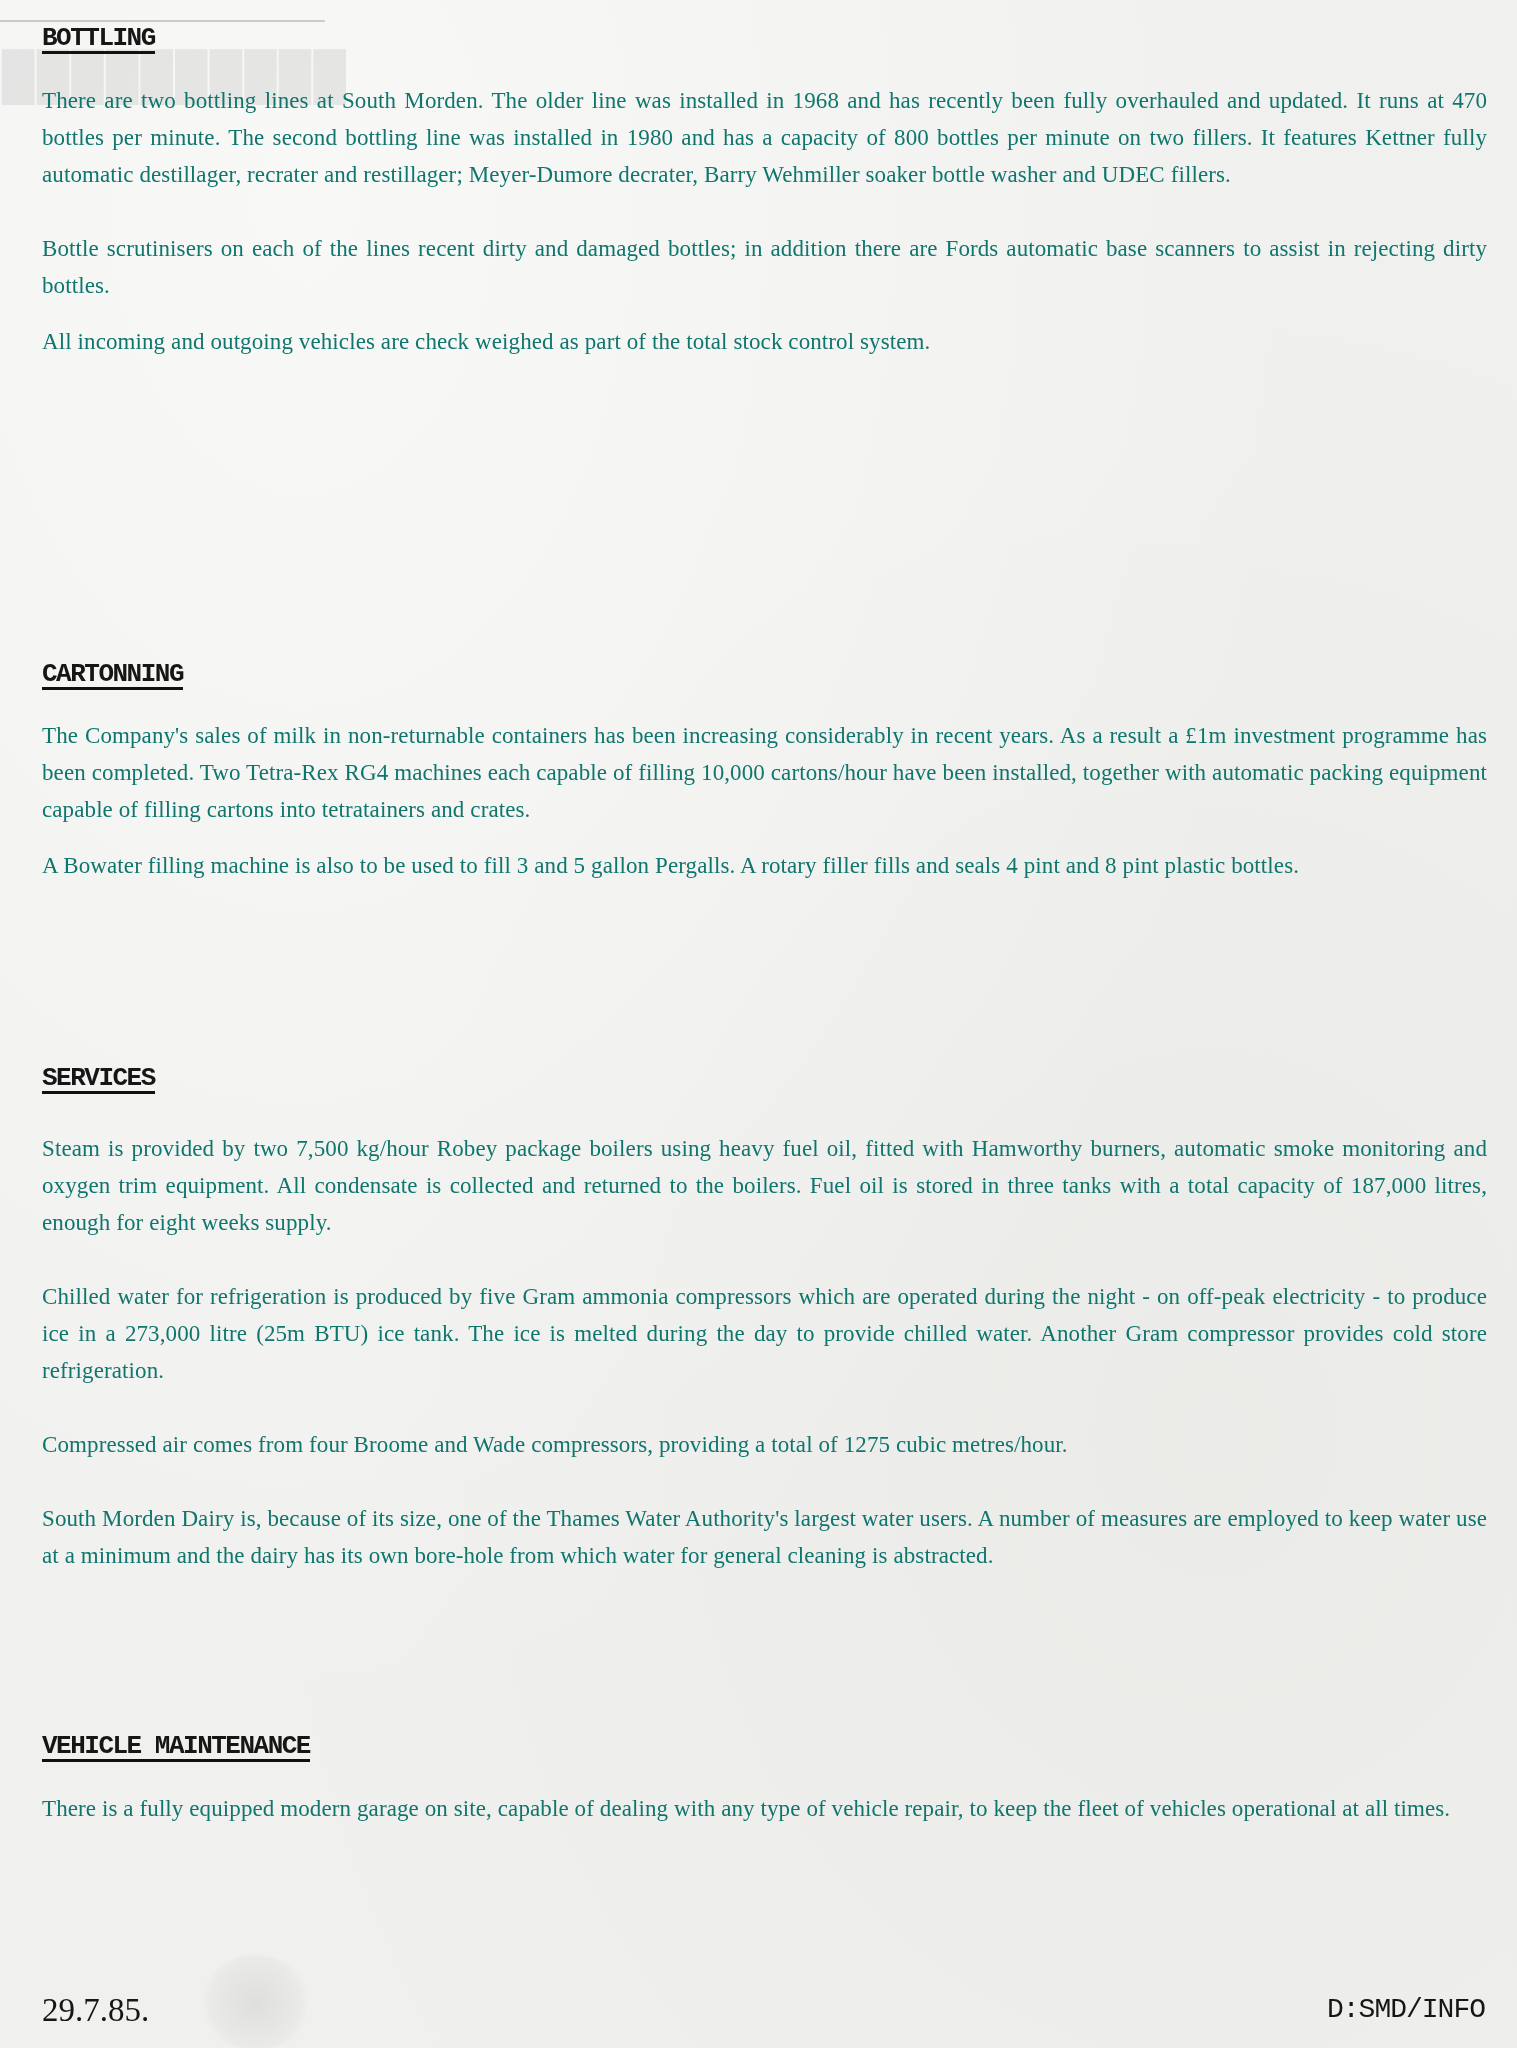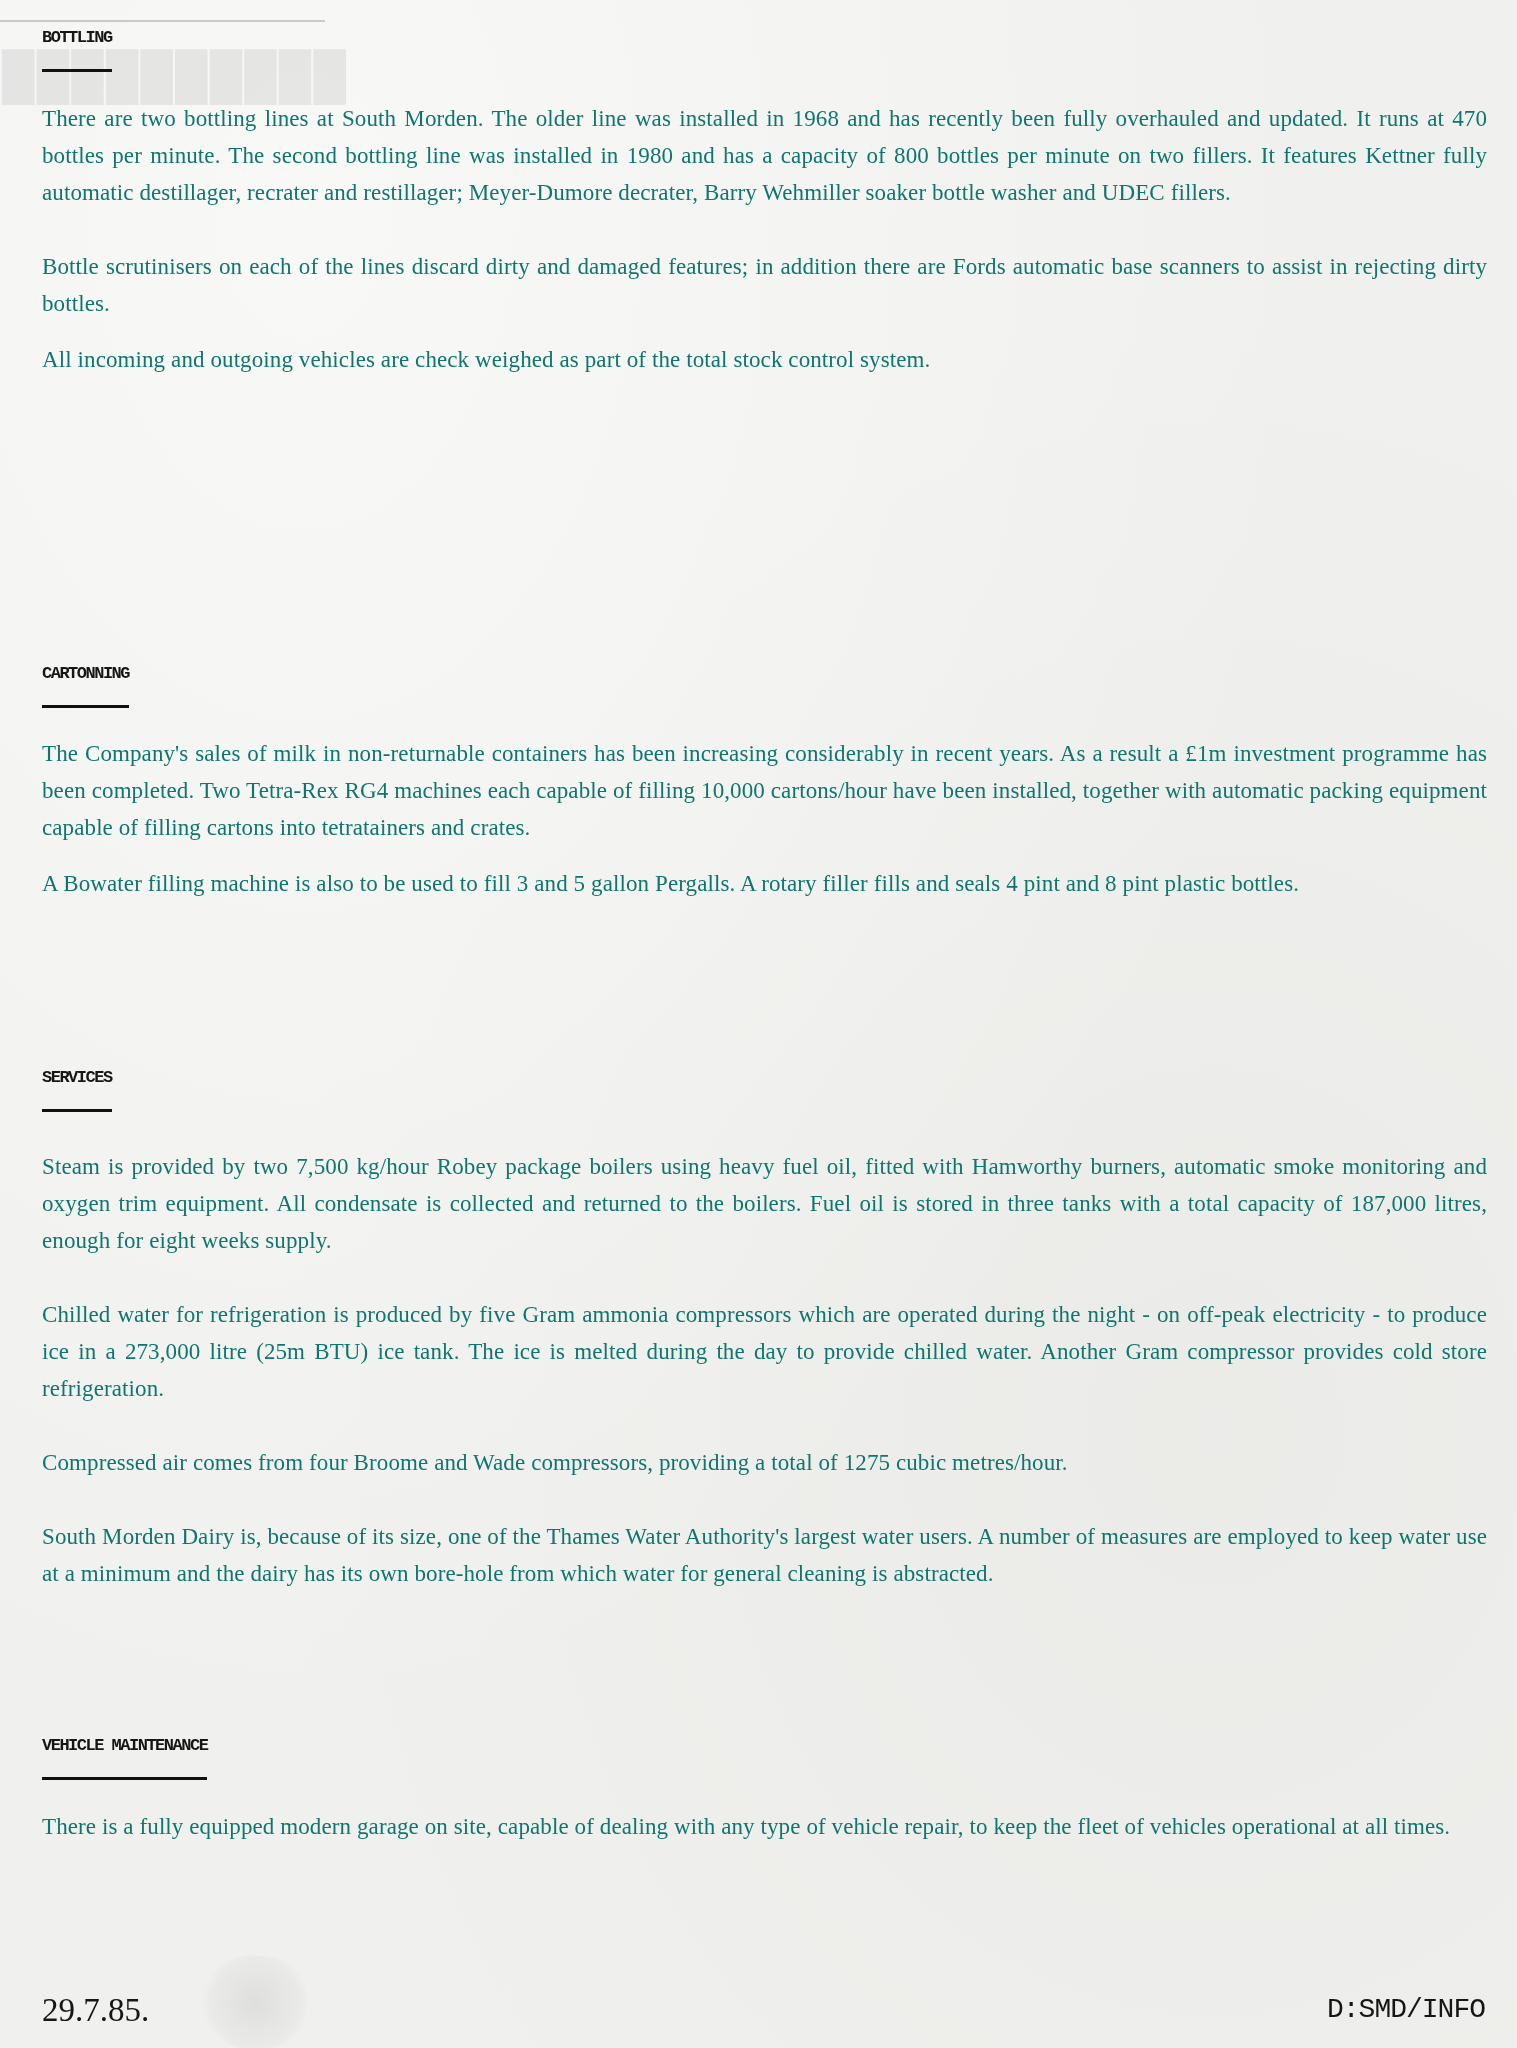--- a/index.html
+++ b/index.html
@@ -57,25 +57,25 @@
 
     .doc {
       position: absolute;
       left: 42px;
       top: 26px;
       width: 1445px;
     }
     .section-heading {
       display: inline-block;
       font-family: "Liberation Mono", "DejaVu Sans Mono", monospace;
-      font-size: 17px;
+      font-size: 26px;
       letter-spacing: -1.5px;
       text-transform: uppercase;
       border-bottom: 3px solid #111;
-      padding-bottom: 19px;
+      padding-bottom: 1px;
       line-height: 24px;
       margin: 0;
     }
     .section {
       position: absolute;
       left: 0;
       width: 1445px;
     }
     .para {
       font-family: "Liberation Serif", "DejaVu Serif", serif;
@@ -109,21 +109,21 @@
 <div class="paper"></div>
 <div class="top-rule"></div>
 <div class="bleed bleed-1">██████████</div>
 <div class="stamp"></div>
 
 <div class="doc">
 
   <div class="section" style="top:0px;">
     <h2 class="section-heading">Bottling</h2>
     <p class="para" style="margin-top:28px;">There are two bottling lines at South Morden.  The older line was installed in 1968 and has recently been fully overhauled and updated. It runs at 470 bottles per minute.  The second bottling line was installed in 1980 and has a capacity of 800 bottles per minute on two fillers. It features Kettner fully automatic destillager, recrater and restillager; Meyer-Dumore decrater, Barry Wehmiller soaker bottle washer and UDEC fillers.</p>
-    <p class="para" style="margin-top:37px;">Bottle scrutinisers on each of the lines discard dirty and damaged features; in addition there are Fords automatic base scanners to assist in rejecting dirty bottles.</p>
+    <p class="para" style="margin-top:37px;">Bottle scrutinisers on each of the lines recent dirty and damaged bottles; in addition there are Fords automatic base scanners to assist in rejecting dirty bottles.</p>
     <p class="para" style="margin-top:19px;">All incoming and outgoing vehicles are check weighed as part of the total stock control system.</p>
   </div>
 
   <div class="section" style="top:636px;">
     <h2 class="section-heading">Cartonning</h2>
     <p class="para" style="margin-top:27px;">The Company's sales of milk in non-returnable containers has been increasing considerably in recent years.  As a result a £1m investment programme has been completed. Two Tetra-Rex RG4 machines each capable of filling 10,000 cartons/hour have been installed, together with automatic packing equipment capable of filling cartons into tetratainers and crates.</p>
     <p class="para" style="margin-top:19px;">A Bowater filling machine is also to be used to fill 3 and 5 gallon Pergalls. A rotary filler fills and seals 4 pint and 8 pint plastic bottles.</p>
   </div>
 
   <div class="section" style="top:1008px;margin-top:32px;">

